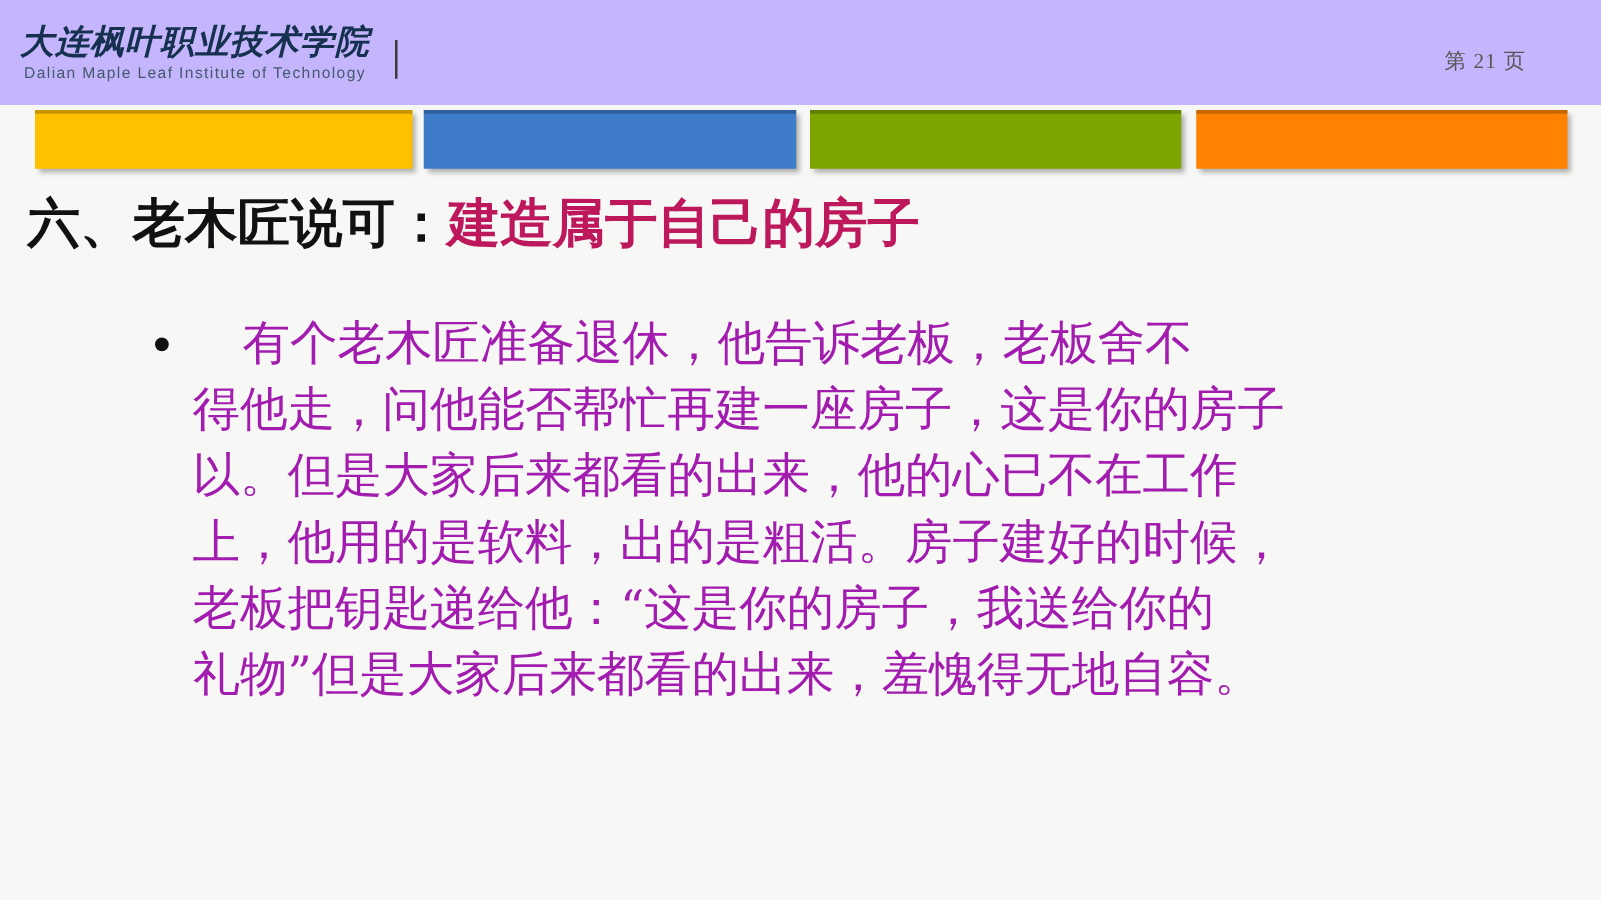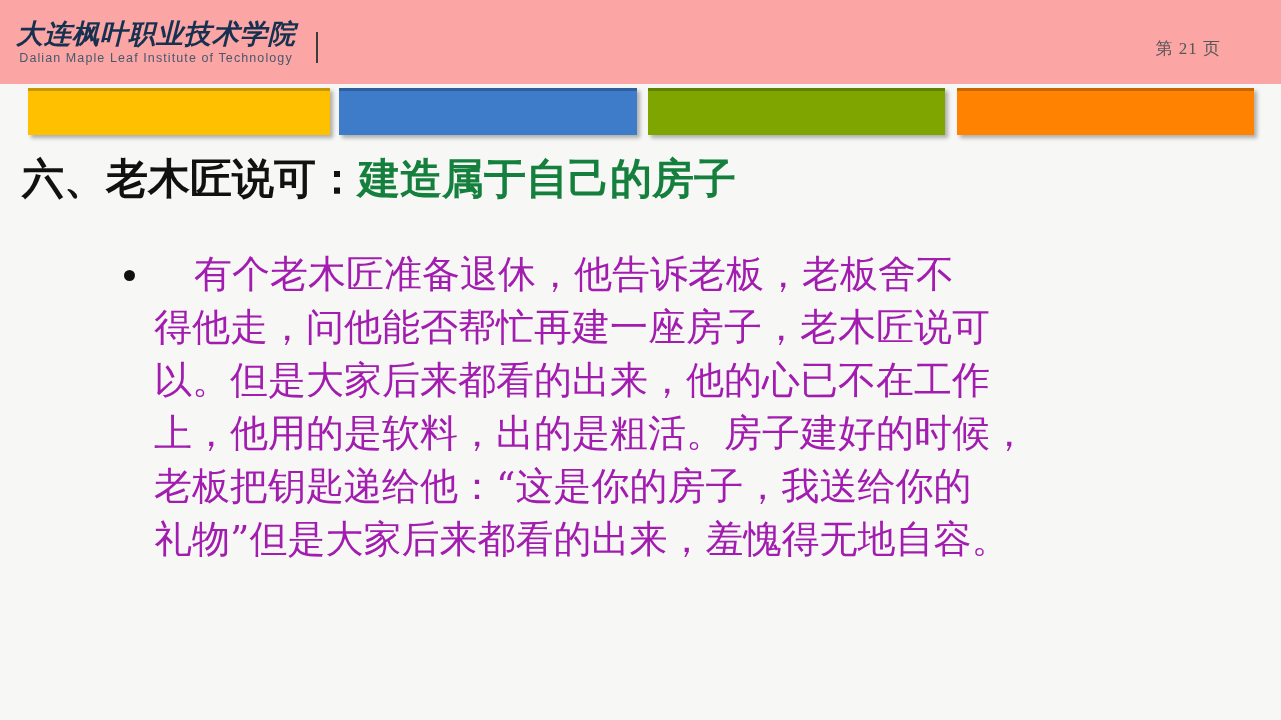--- a/index.html
+++ b/index.html
@@ -21,21 +21,21 @@
     background: #f7f7f5;
   }
 
   
   .header-band {
     position: absolute;
     left: 0;
     top: 0;
     width: 1281px;
     height: 84px;
-    background: #fca5a5;
+    background: #c4b5fd;
   }
   .logo-block {
     position: absolute;
     left: 8px;
     top: 18px;
     width: 296px;
     height: 55px;
   }
   .logo-cn {
     display: block;
@@ -110,21 +110,21 @@
     position: absolute;
     left: 22px;
     top: 152px;
     font-family: "DejaVu Sans", "Liberation Sans", sans-serif;
     font-weight: bold;
     font-size: 42px;
     line-height: 54px;
     white-space: nowrap;
   }
   .title .t-black { color: #111111; }
-  .title .t-blue  { color: #15803d; }
+  .title .t-blue  { color: #be185d; }
 
   
   .body-block {
     position: absolute;
     left: 118px;
     top: 248px;
     width: 1060px;
   }
   .bullet-dot {
     position: absolute;
@@ -171,21 +171,21 @@
   </div>
 
   <div class="title">
     <span class="t-black">六、老木匠说可：</span><span class="t-blue">建造属于自己的房子</span>
   </div>
 
   <div class="body-block">
     <div class="bullet-dot"></div>
     <div class="para">
       <span class="line first">有个老木匠准备退休，他告诉老板，老板舍不</span>
-      <span class="line rest">得他走，问他能否帮忙再建一座房子，老木匠说可</span>
+      <span class="line rest">得他走，问他能否帮忙再建一座房子，这是你的房子</span>
       <span class="line rest">以。但是大家后来都看的出来，他的心已不在工作</span>
       <span class="line rest">上，他用的是软料，出的是粗活。房子建好的时候，</span>
       <span class="line rest">老板把钥匙递给他：“这是你的房子，我送给你的</span>
       <span class="line rest">礼物”但是大家后来都看的出来，羞愧得无地自容。</span>
     </div>
   </div>
 
 </div>
 
 </body></html>

